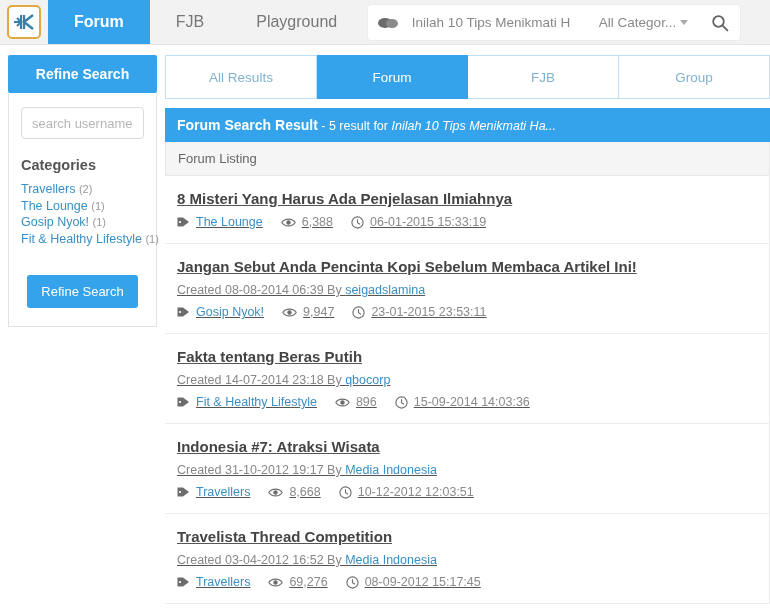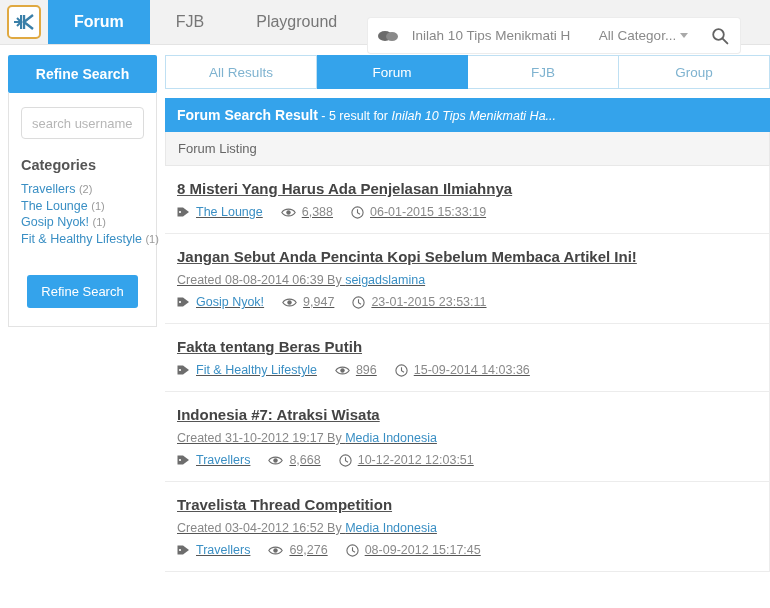--- a/index.html
+++ b/index.html
@@ -54,21 +54,21 @@
   }
   .nav-item.active {
     background: #34a3eb;
     color: #ffffff;
     font-weight: bold;
   }
 
   .search-area {
     position: absolute;
     left: 368px;
-    top: 18px;
+    top: 5px;
     height: 35px;
     width: 372px;
     background: #ffffff;
     border-radius: 3px;
     display: flex;
     align-items: center;
     box-shadow: 0 0 0 1px #ececec;
   }
   .chat-icon {
     width: 44px;
@@ -183,21 +183,21 @@
 
   
   .results {
     flex: 1;
     padding-top: 10px;
     min-width: 0;
   }
   .tabs {
     display: flex;
     gap: 0;
-    height: 34px;
+    height: 44px;
     margin-bottom: 9px;
     padding-right: 0;
     border-radius: 6px;
   }
   .tab {
     flex: 1;
     display: flex;
     align-items: center;
     justify-content: center;
     border: 1px solid #bfe0f3;
@@ -439,20 +439,21 @@
                   <path d="M6.5 3.3 L6.5 6.8 L9 8.2" stroke="#6d6d6d" stroke-width="1.1" fill="none"></path>
                 </svg>
             </span>
             <span>23-01-2015 23:53:11</span>
           </span>
         </div>
       </div>
 
       <div class="thread">
         <div class="thread-title">Fakta tentang Beras Putih</div>
+        <div class="thread-created"><span>Created 14-07-2014 23:18 By </span><a href="#">qbocorp</a><span></span></div>
         <div class="thread-meta">
           <span class="meta-group">
             <span class="meta-ico">
               <svg width="13" height="12" viewBox="0 0 13 12">
                   <path d="M0.5 1.5 L6 1.5 L12 6 L6 10.5 L0.5 10.5 Z" fill="#6d6d6d"></path>
                   <circle cx="3" cy="6" r="1.1" fill="#fff"></circle>
                 </svg>
             </span>
             <a href="#">Fit &amp; Healthy Lifestyle</a>
           </span>

